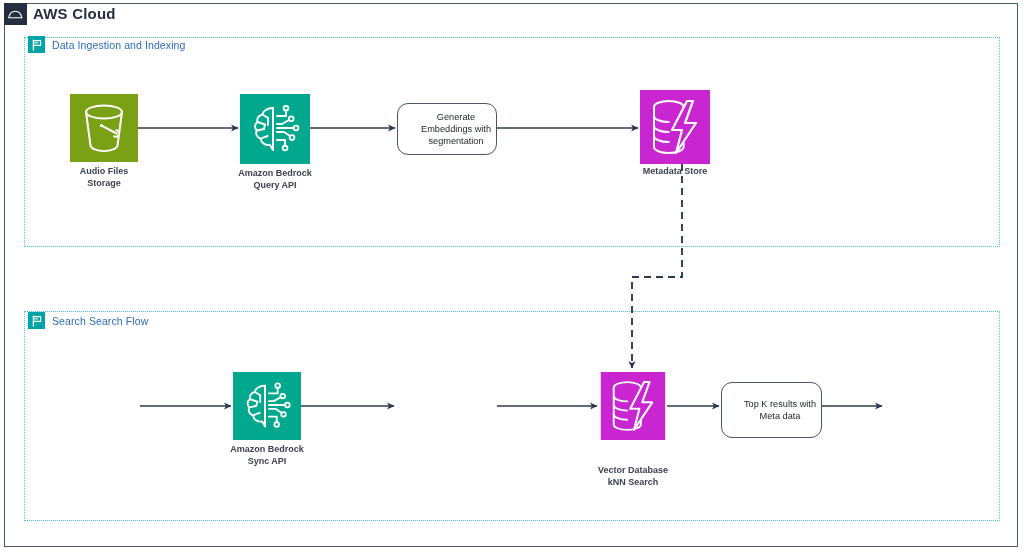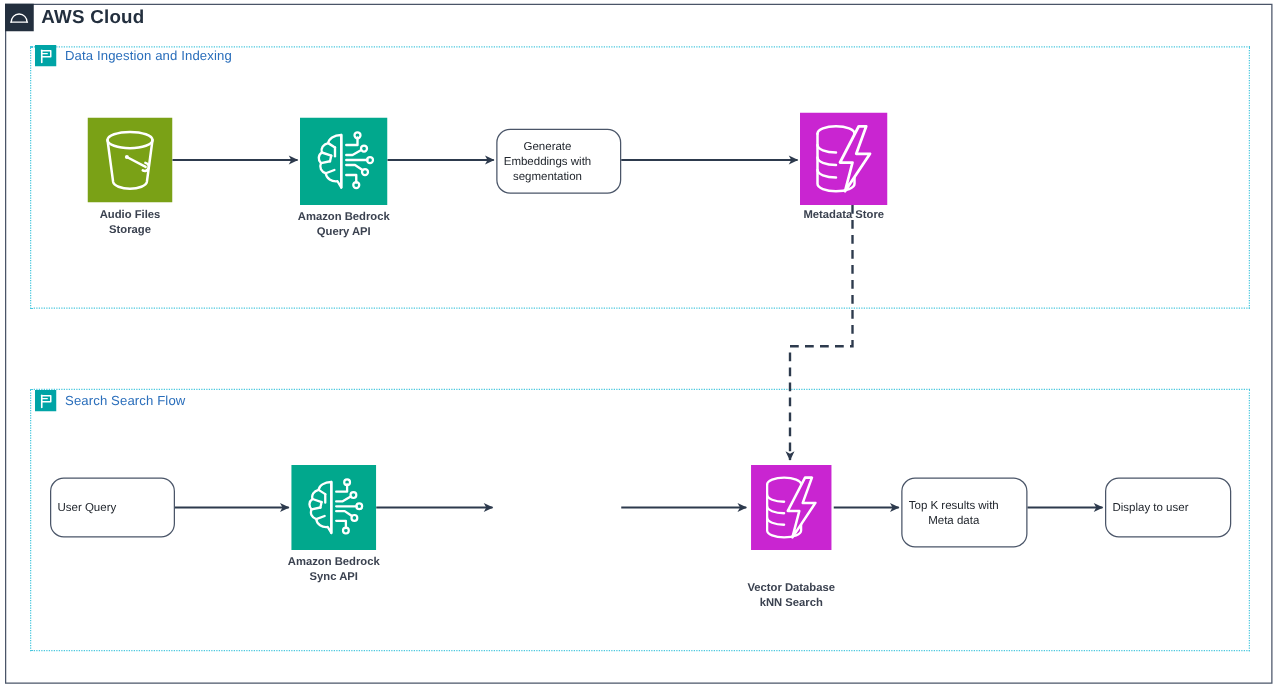--- a/index.html
+++ b/index.html
@@ -46,21 +46,21 @@
     position:absolute;left:50%;transform:translateX(-50%);
     font-size:9px;line-height:11.5px;color:#3b4250;text-align:center;
     white-space:nowrap;
     font-weight:bold;
   }
 
   
   .pbox{
     position:absolute;box-sizing:border-box;background:#ffffff;
     border:1.2px solid #4a5568;border-radius:11px;
-    display:flex;align-items:center;justify-content:flex-start;text-align:center;
+    display:flex;align-items:center;justify-content:flex-end;text-align:center;
     font-size:9.2px;line-height:12px;color:#22272e;padding:2px 5px;
   }
 
   
   #wires{position:absolute;left:0;top:0;width:1024px;height:553px;pointer-events:none;}
 </style>
 </head>
 <body>
 
 <div id="canvas">
@@ -164,25 +164,20 @@
   <div class="group" style="left:24px;top:311px;width:976px;height:210px;"></div>
   <div class="group-badge" style="left:28px;top:312px;">
     <svg width="12" height="12" viewBox="0 0 12 12" aria-hidden="true">
       <line x1="2.4" y1="1.2" x2="2.4" y2="11" stroke="#ffffff" stroke-width="1.3" stroke-linecap="round"></line>
       <path d="M2.4 1.6 H9.6 V6.3 H2.4" fill="none" stroke="#ffffff" stroke-width="1.2" stroke-linejoin="round"></path>
       <line x1="2.4" y1="3.9" x2="7.2" y2="3.9" stroke="#ffffff" stroke-width="1"></line>
     </svg>
   </div>
   <div class="group-title" style="left:52px;top:315px;">Search Search Flow</div>
 
-  <div class="pbox" style="left:40px;top:382px;width:100px;height:48px;">
-    <div>
-      <span>User Query</span>
-    </div>
-  </div>
 
   <div class="svc" style="left:233px;top:372px;width:68px;height:68px;">
     <svg class="tile" viewBox="0 0 70 70" aria-hidden="true">
       <rect x="0" y="0" width="70" height="70" fill="#01a88d"></rect>
       <g fill="none" stroke="#ffffff" stroke-width="1.9" stroke-linecap="round" stroke-linejoin="round">
         <path d="M33 14 C27 14 23 17 22.5 20.5 C18.5 21.5 16.5 24.5 17.5 28 C14.5 30 14.2 34 16.8 36.5
                  C15.2 40 17 43.5 20.6 44.6 C21 48.8 25.4 51.6 30 51 L33 56 Z"></path>
         <path d="M33 14 L33 56"></path>
         <path d="M22.5 20.5 L28 24"></path>
         <path d="M17.5 28 L25 30.5"></path>
@@ -229,25 +224,20 @@
     <span>kNN Search</span>
   </div>
 
   <div class="pbox" style="left:721px;top:382px;width:101px;height:56px;">
     <div>
       <span>Top K results with</span><br>
       <span>Meta data</span>
     </div>
   </div>
 
-  <div class="pbox" style="left:884px;top:382px;width:101px;height:48px;">
-    <div>
-      <span>Display to user</span>
-    </div>
-  </div>
 
   <svg id="wires" viewBox="0 0 1024 553">
     <defs>
       <marker id="ah" markerWidth="9" markerHeight="9" refX="7.4" refY="4.5" orient="auto" markerUnits="userSpaceOnUse">
         <path d="M0.4,0.9 L8,4.5 L0.4,8.1 L2.4,4.5 Z" fill="#2d3a4d"></path>
       </marker>
     </defs>
 
     <g stroke="#2d3a4d" stroke-width="1.7" fill="none">
 

